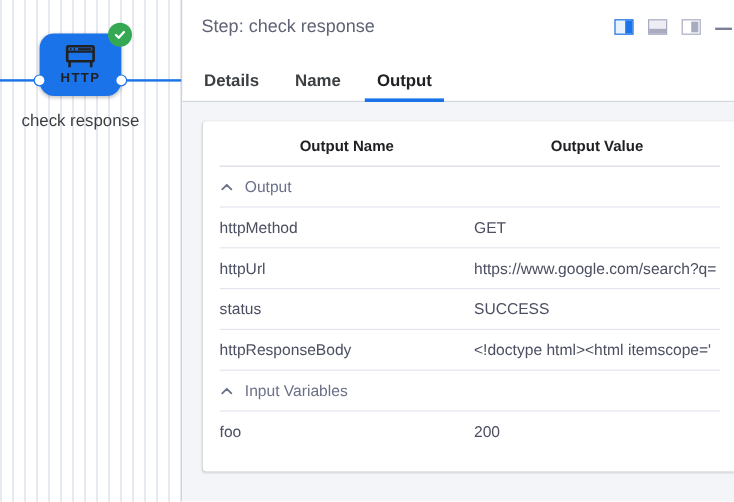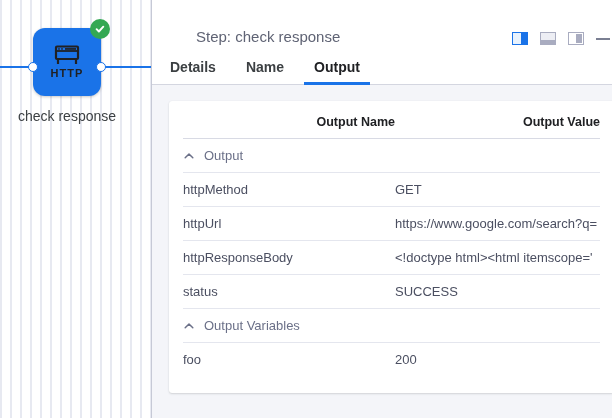--- a/index.html
+++ b/index.html
@@ -51,21 +51,21 @@
   }
   .node-wrap {
     position: absolute;
     left: 33px;
     top: 28px;
     width: 68px;
   }
   .node-box {
     position: relative;
     width: 68px;
-    height: 68px;
+    height: 52px;
     border-radius: 12px;
     background: #1a73e8;
     box-shadow: 0 1px 3px rgba(0,0,0,0.22);
     display: flex;
     flex-direction: column;
     align-items: center;
     justify-content: center;
   }
   .node-glyph {
     width: 30px;
@@ -120,24 +120,23 @@
     width: 460px;
     height: 418px;
     background: #ffffff;
     display: flex;
     flex-direction: column;
     box-sizing: border-box;
   }
   .panel-header {
     height: 45px;
     display: flex;
-    align-items: flex-end;
+    align-items: center;
     padding: 0 2px 0 16px;
     flex: 0 0 auto;
-    margin-left: 28px;
   }
   .panel-title {
     font-size: 15px;
     color: #5f6374;
     flex: 1 1 auto;
     white-space: nowrap;
   }
   .panel-actions {
     display: flex;
     align-items: center;
@@ -248,21 +247,21 @@
     overflow: hidden;
     box-sizing: border-box;
     padding: 0 14px;
   }
   table.out-table {
     width: 100%;
     border-collapse: collapse;
     table-layout: fixed;
   }
   table.out-table th {
-    text-align: right;
+    text-align: center;
     font-size: 12.5px;
     font-weight: bold;
     color: #202124;
     padding: 14px 0 9px 0;
     border-bottom: 1px solid #d8dae4;
     white-space: nowrap;
   }
   table.out-table td {
     font-size: 13px;
     color: #4b4f61;
@@ -387,41 +386,41 @@
                 <span class="val-clip">GET</span>
               </td>
             </tr>
             <tr>
               <td class="indent-name">httpUrl</td>
               <td>
                 <span class="val-clip">https://www.google.com/search?q=</span>
               </td>
             </tr>
             <tr>
+              <td class="indent-name">status</td>
+              <td>
+                <span class="val-clip">SUCCESS</span>
+              </td>
+            </tr>
+            <tr>
               <td class="indent-name">httpResponseBody</td>
               <td>
                 <span class="val-clip">&lt;!doctype html&gt;&lt;html itemscope='</span>
-              </td>
-            </tr>
-            <tr>
-              <td class="indent-name">status</td>
-              <td>
-                <span class="val-clip">SUCCESS</span>
               </td>
             </tr>
 
             <tr class="group-row">
               <td colspan="2">
                 <span class="group-cell">
                   <span class="chev">
                     <svg width="12" height="12" viewBox="0 0 12 12">
                       <path d="M2.2 7.8 L6 4 L9.8 7.8" fill="none" stroke="#6b7088" stroke-width="1.5" stroke-linecap="round" stroke-linejoin="round"></path>
                     </svg>
                   </span>
-                  <span>Output Variables</span>
+                  <span>Input Variables</span>
                 </span>
               </td>
             </tr>
             <tr>
               <td class="indent-name">foo</td>
               <td>
                 <span class="val-clip">200</span>
               </td>
             </tr>
           </tbody>

